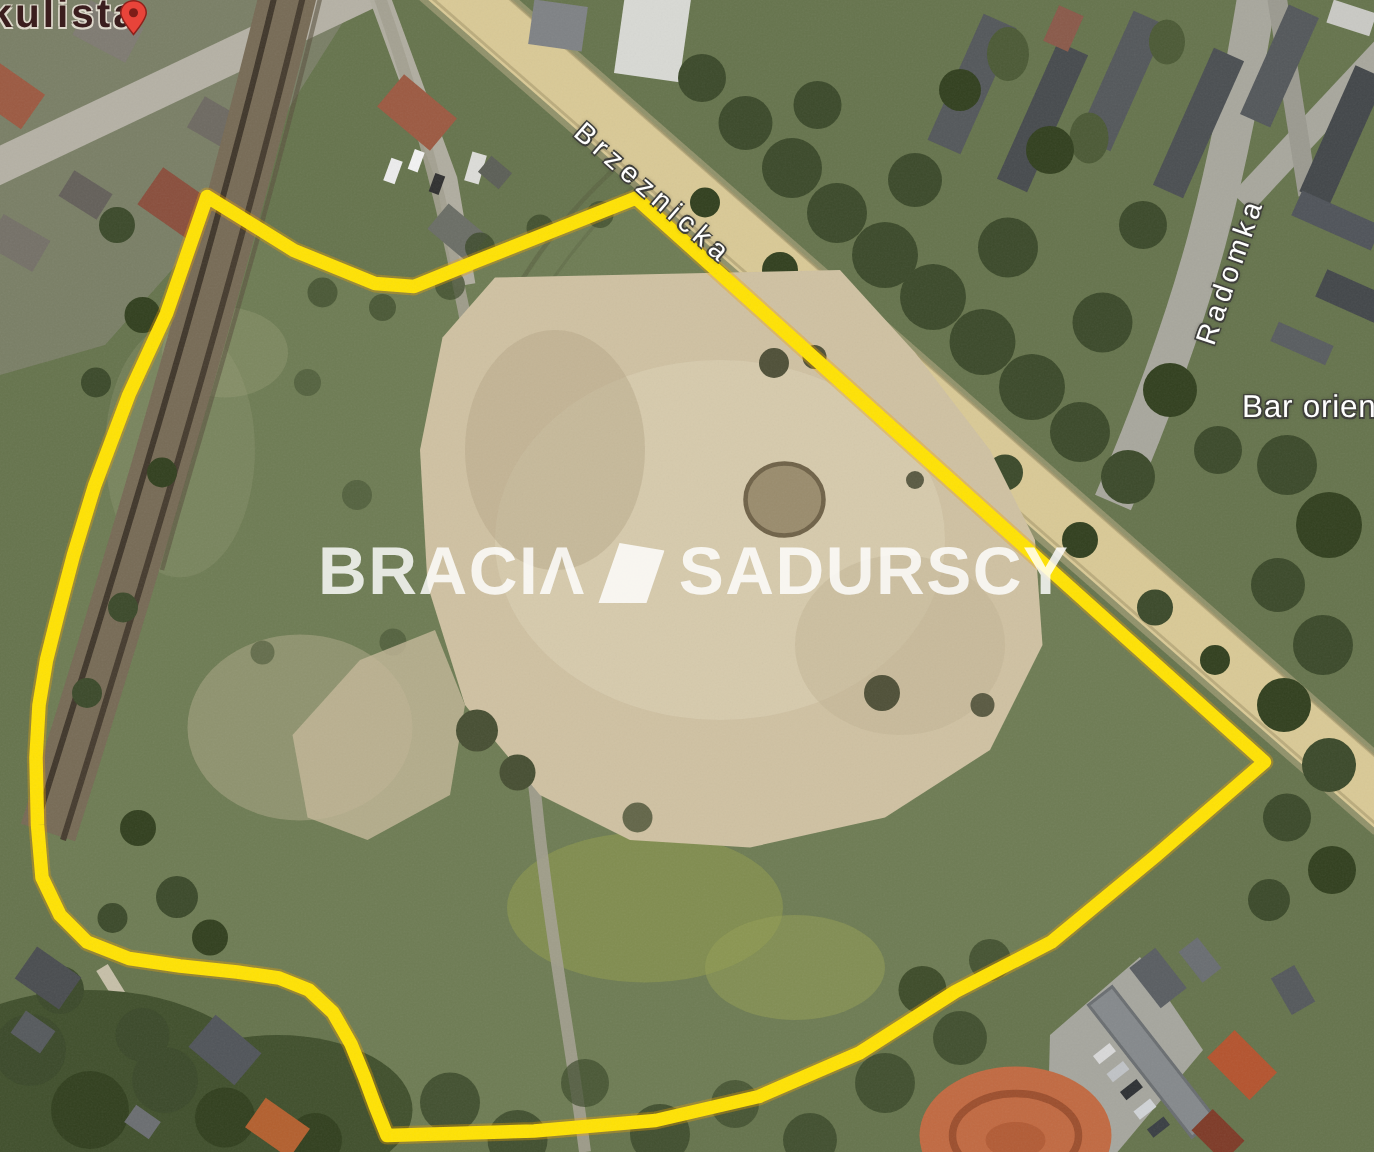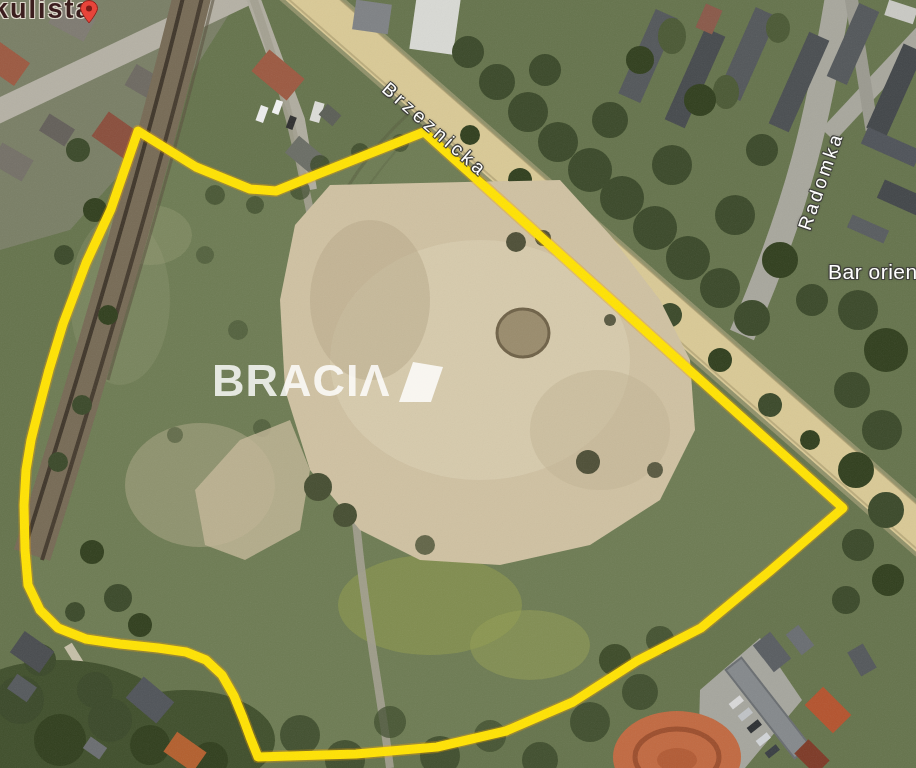--- a/index.html
+++ b/index.html
@@ -273,15 +273,16 @@
 
   <div class="maplabel lbl-radomka">Radomka</div>
 
   <div class="maplabel lbl-bar">Bar orien</div>
 
   <div class="watermark">
     <span>BRACIΛ</span>
     <svg class="logo" width="46" height="40" viewBox="0 0 46 40">
       <polygon points="2,40 16,0 46,5 34,40" fill="rgba(255,255,255,0.82)"></polygon>
     </svg>
+    <span>SADURSCY</span>
   </div>
 
 </div>
 
 </body></html>

